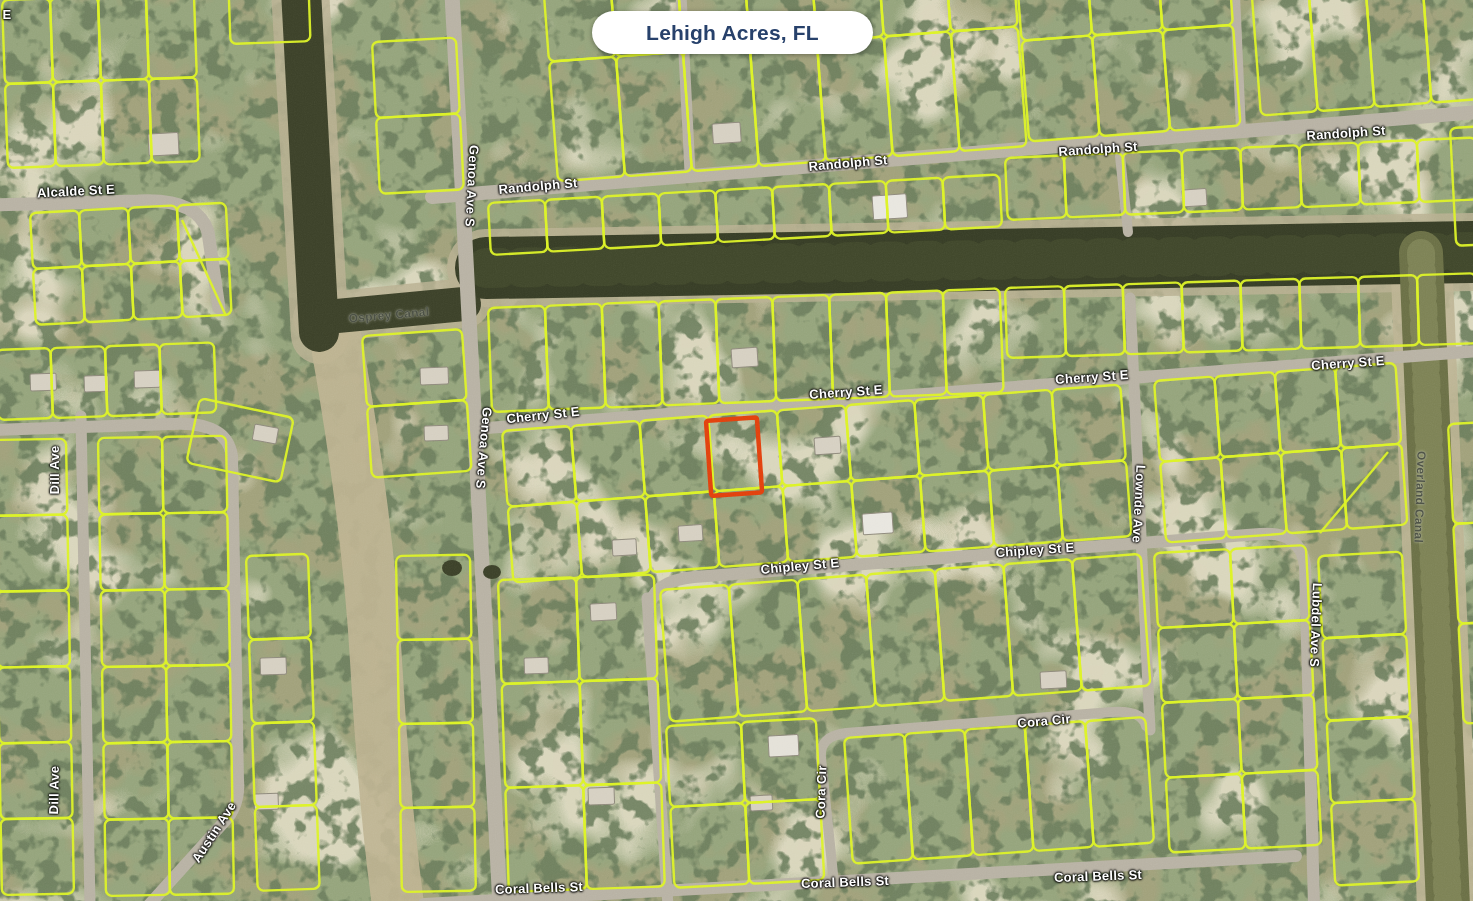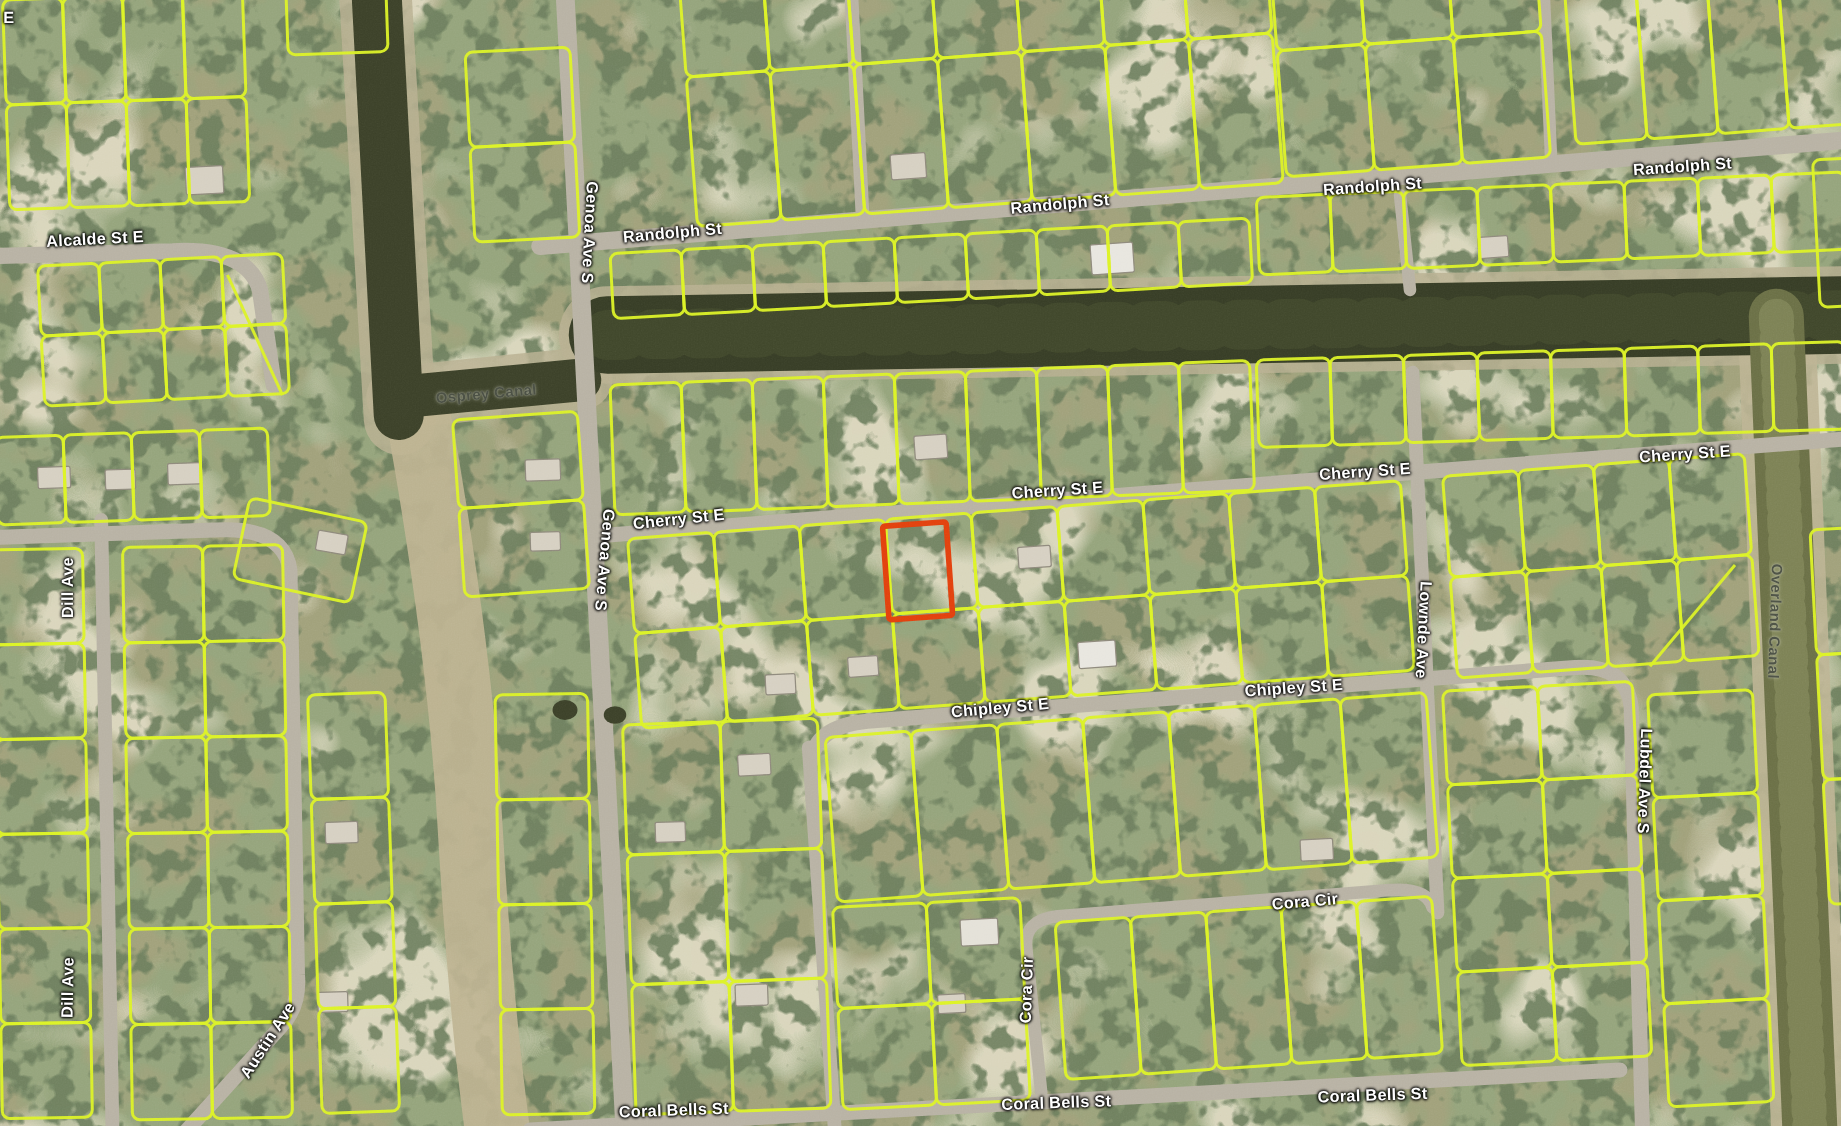--- a/index.html
+++ b/index.html
@@ -393,14 +393,17 @@
       <div class="street-label" style="left: 539px; top: 888px; transform: translate(-50%, -50%) rotate(-2deg);">Coral Bells St</div>
       <div class="street-label" style="left: 845px; top: 882px; transform: translate(-50%, -50%) rotate(-2deg);">Coral Bells St</div>
       <div class="street-label" style="left: 1098px; top: 876px; transform: translate(-50%, -50%) rotate(-2deg);">Coral Bells St</div>
       <div class="street-label" style="left: 1316px; top: 625px; transform: translate(-50%, -50%) rotate(92deg);">Lubdel Ave S</div>
     </div>
 <div class="labels" id="canal-labels">
       <div class="canal-label" style="left: 389px; top: 315px; transform: translate(-50%, -50%) rotate(-5deg);">Osprey Canal</div>
       <div class="canal-label" style="left: 1420px; top: 497px; transform: translate(-50%, -50%) rotate(92deg);">Overland Canal</div>
     </div>
 
-
+<div class="pill">
+  <span>Lehigh Acres, FL</span>
 </div>
 
+</div>
+
 </body></html>

